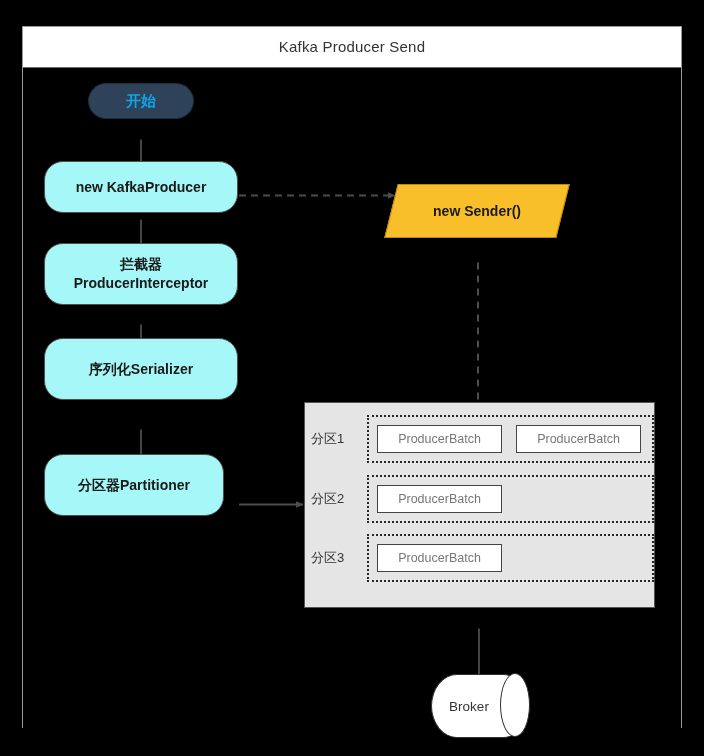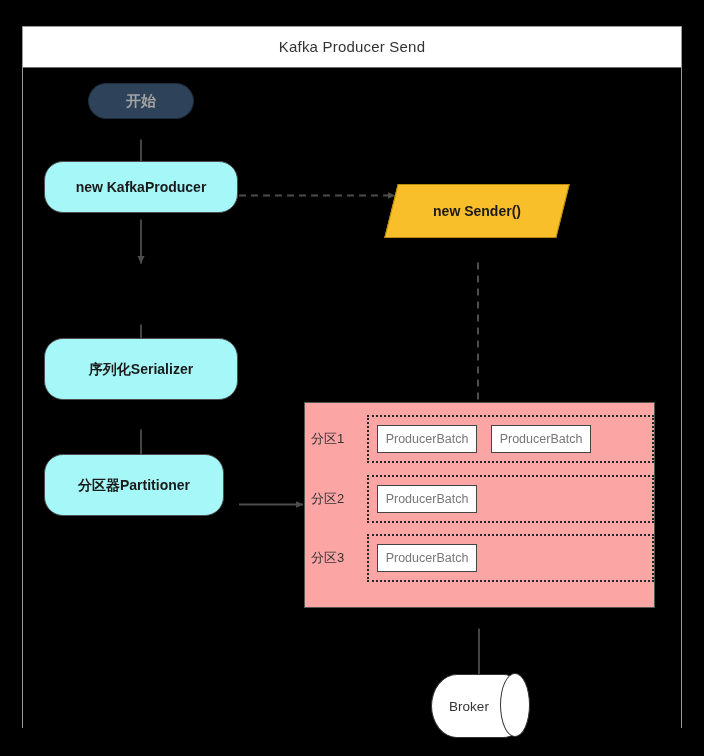--- a/index.html
+++ b/index.html
@@ -64,21 +64,21 @@
     align-items: center;
     justify-content: center;
     text-align: center;
     border-radius: 19px;
   }
 
   .node-start {
     background: #2e4259;
     border: 1px solid #1f2d3d;
     border-radius: 18px;
-    color: #a3a3a3;
+    color: #0ea5e9;
     font-weight: bold;
     font-size: 15px;
   }
 
   .node-cyan {
     background: #a6f7f7;
     border: 1px solid #4d4d4d;
     color: #1a1a1a;
     font-weight: bold;
     font-size: 14px;
@@ -103,21 +103,21 @@
     align-items: center;
     justify-content: center;
     color: #1a1a1a;
     font-weight: bold;
     font-size: 14px;
   }
 
   
   .buffer-panel {
     position: absolute;
-    background: #fca5a5;
+    background: #e5e5e5;
     border: 1px solid #555555;
     box-sizing: border-box;
   }
   .partition-row {
     position: absolute;
     display: flex;
     align-items: center;
   }
   .partition-label {
     width: 62px;
@@ -133,21 +133,21 @@
     height: 100%;
     border: 2px dotted #262626;
     box-sizing: border-box;
     display: flex;
     align-items: center;
     gap: 14px;
     padding: 0 8px;
   }
   .batch-box {
     height: 28px;
-    width: 100px;
+    width: 125px;
     border: 1.5px solid #444444;
     box-sizing: border-box;
     background: #ffffff;
     color: #777777;
     font-size: 12.5px;
     display: flex;
     align-items: center;
     justify-content: center;
   }
 
@@ -246,20 +246,24 @@
 
       <div class="node node-cyan" style="left:21px; top:93px; width:194px; height:52px;">
         <span>new KafkaProducer</span>
       </div>
 
       <div class="node-sender-wrap" style="left:368px; top:116px; width:172px; height:54px;">
         <div class="node-sender-shape"></div>
         <div class="node-sender-label">new Sender()</div>
       </div>
 
+      <div class="node node-cyan" style="left:21px; top:175px; width:194px; height:62px; flex-direction:column;">
+        <span>拦截器</span>
+        <span>ProducerInterceptor</span>
+      </div>
 
       <div class="node node-cyan" style="left:21px; top:270px; width:194px; height:62px;">
         <span>序列化Serializer</span>
       </div>
 
       <div class="node node-cyan" style="left:21px; top:386px; width:180px; height:62px;">
         <span>分区器Partitioner</span>
       </div>
 
       <div class="buffer-panel" style="left:281px; top:334px; width:351px; height:206px;">

